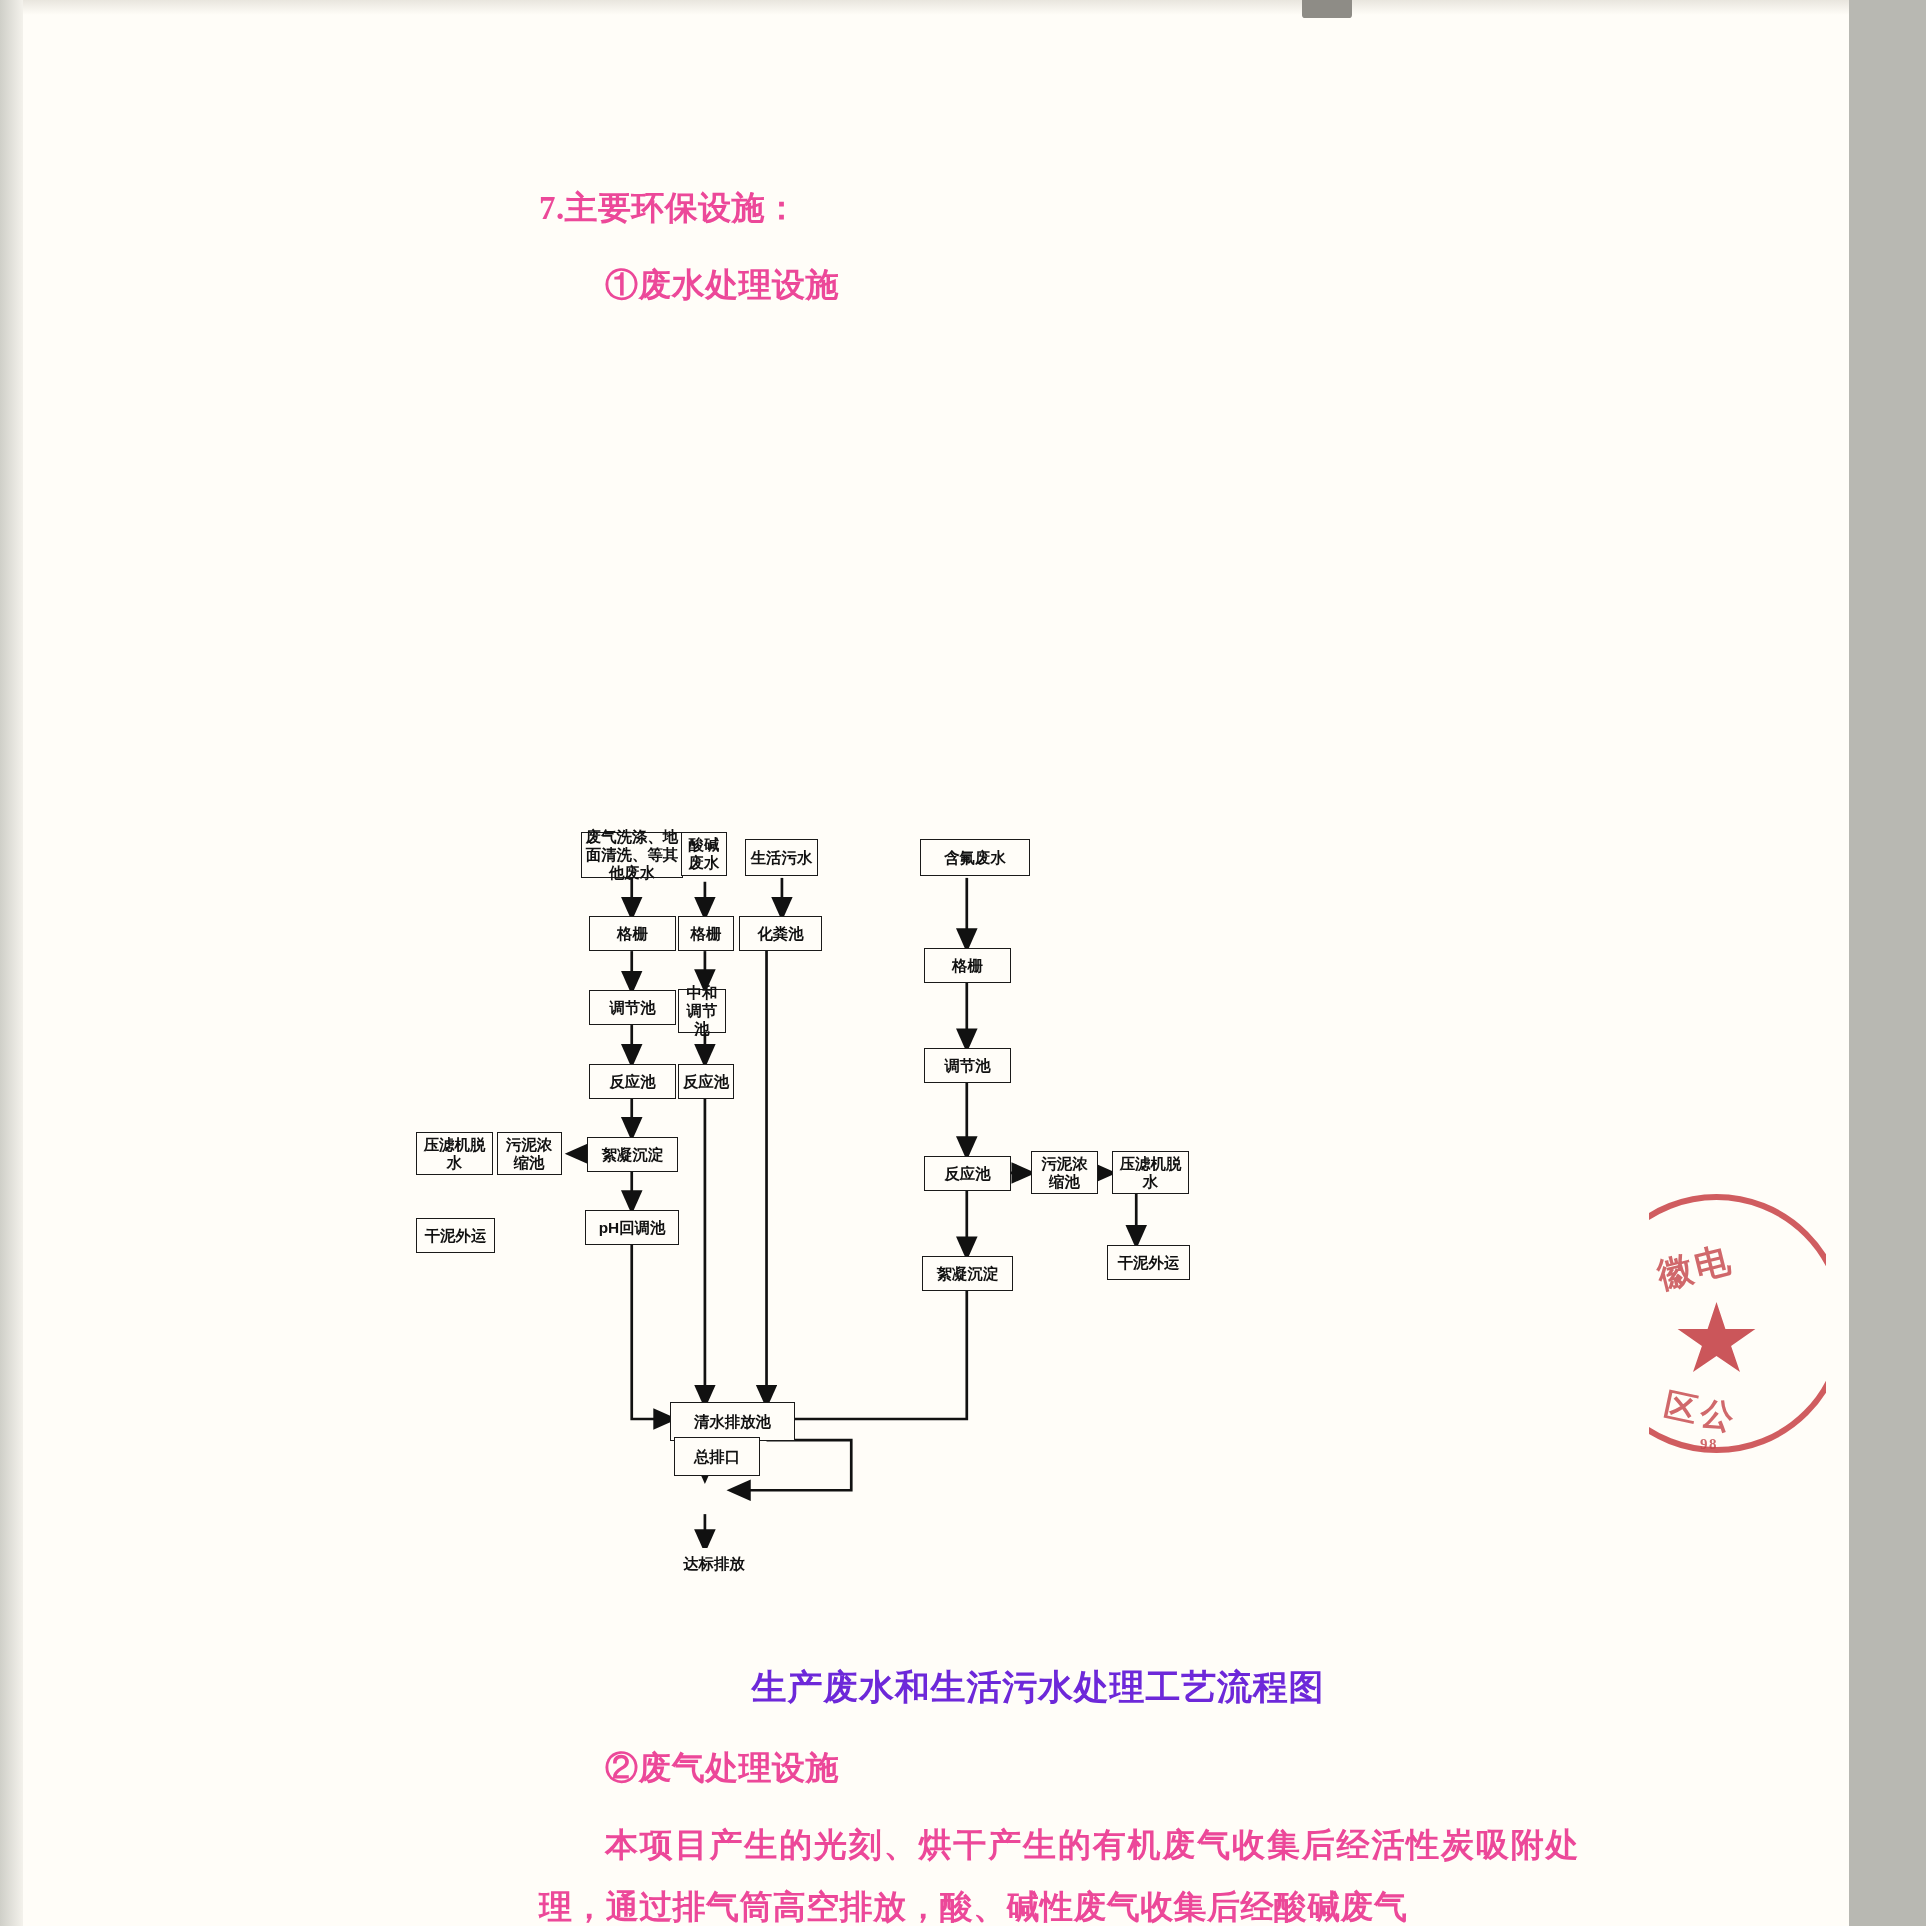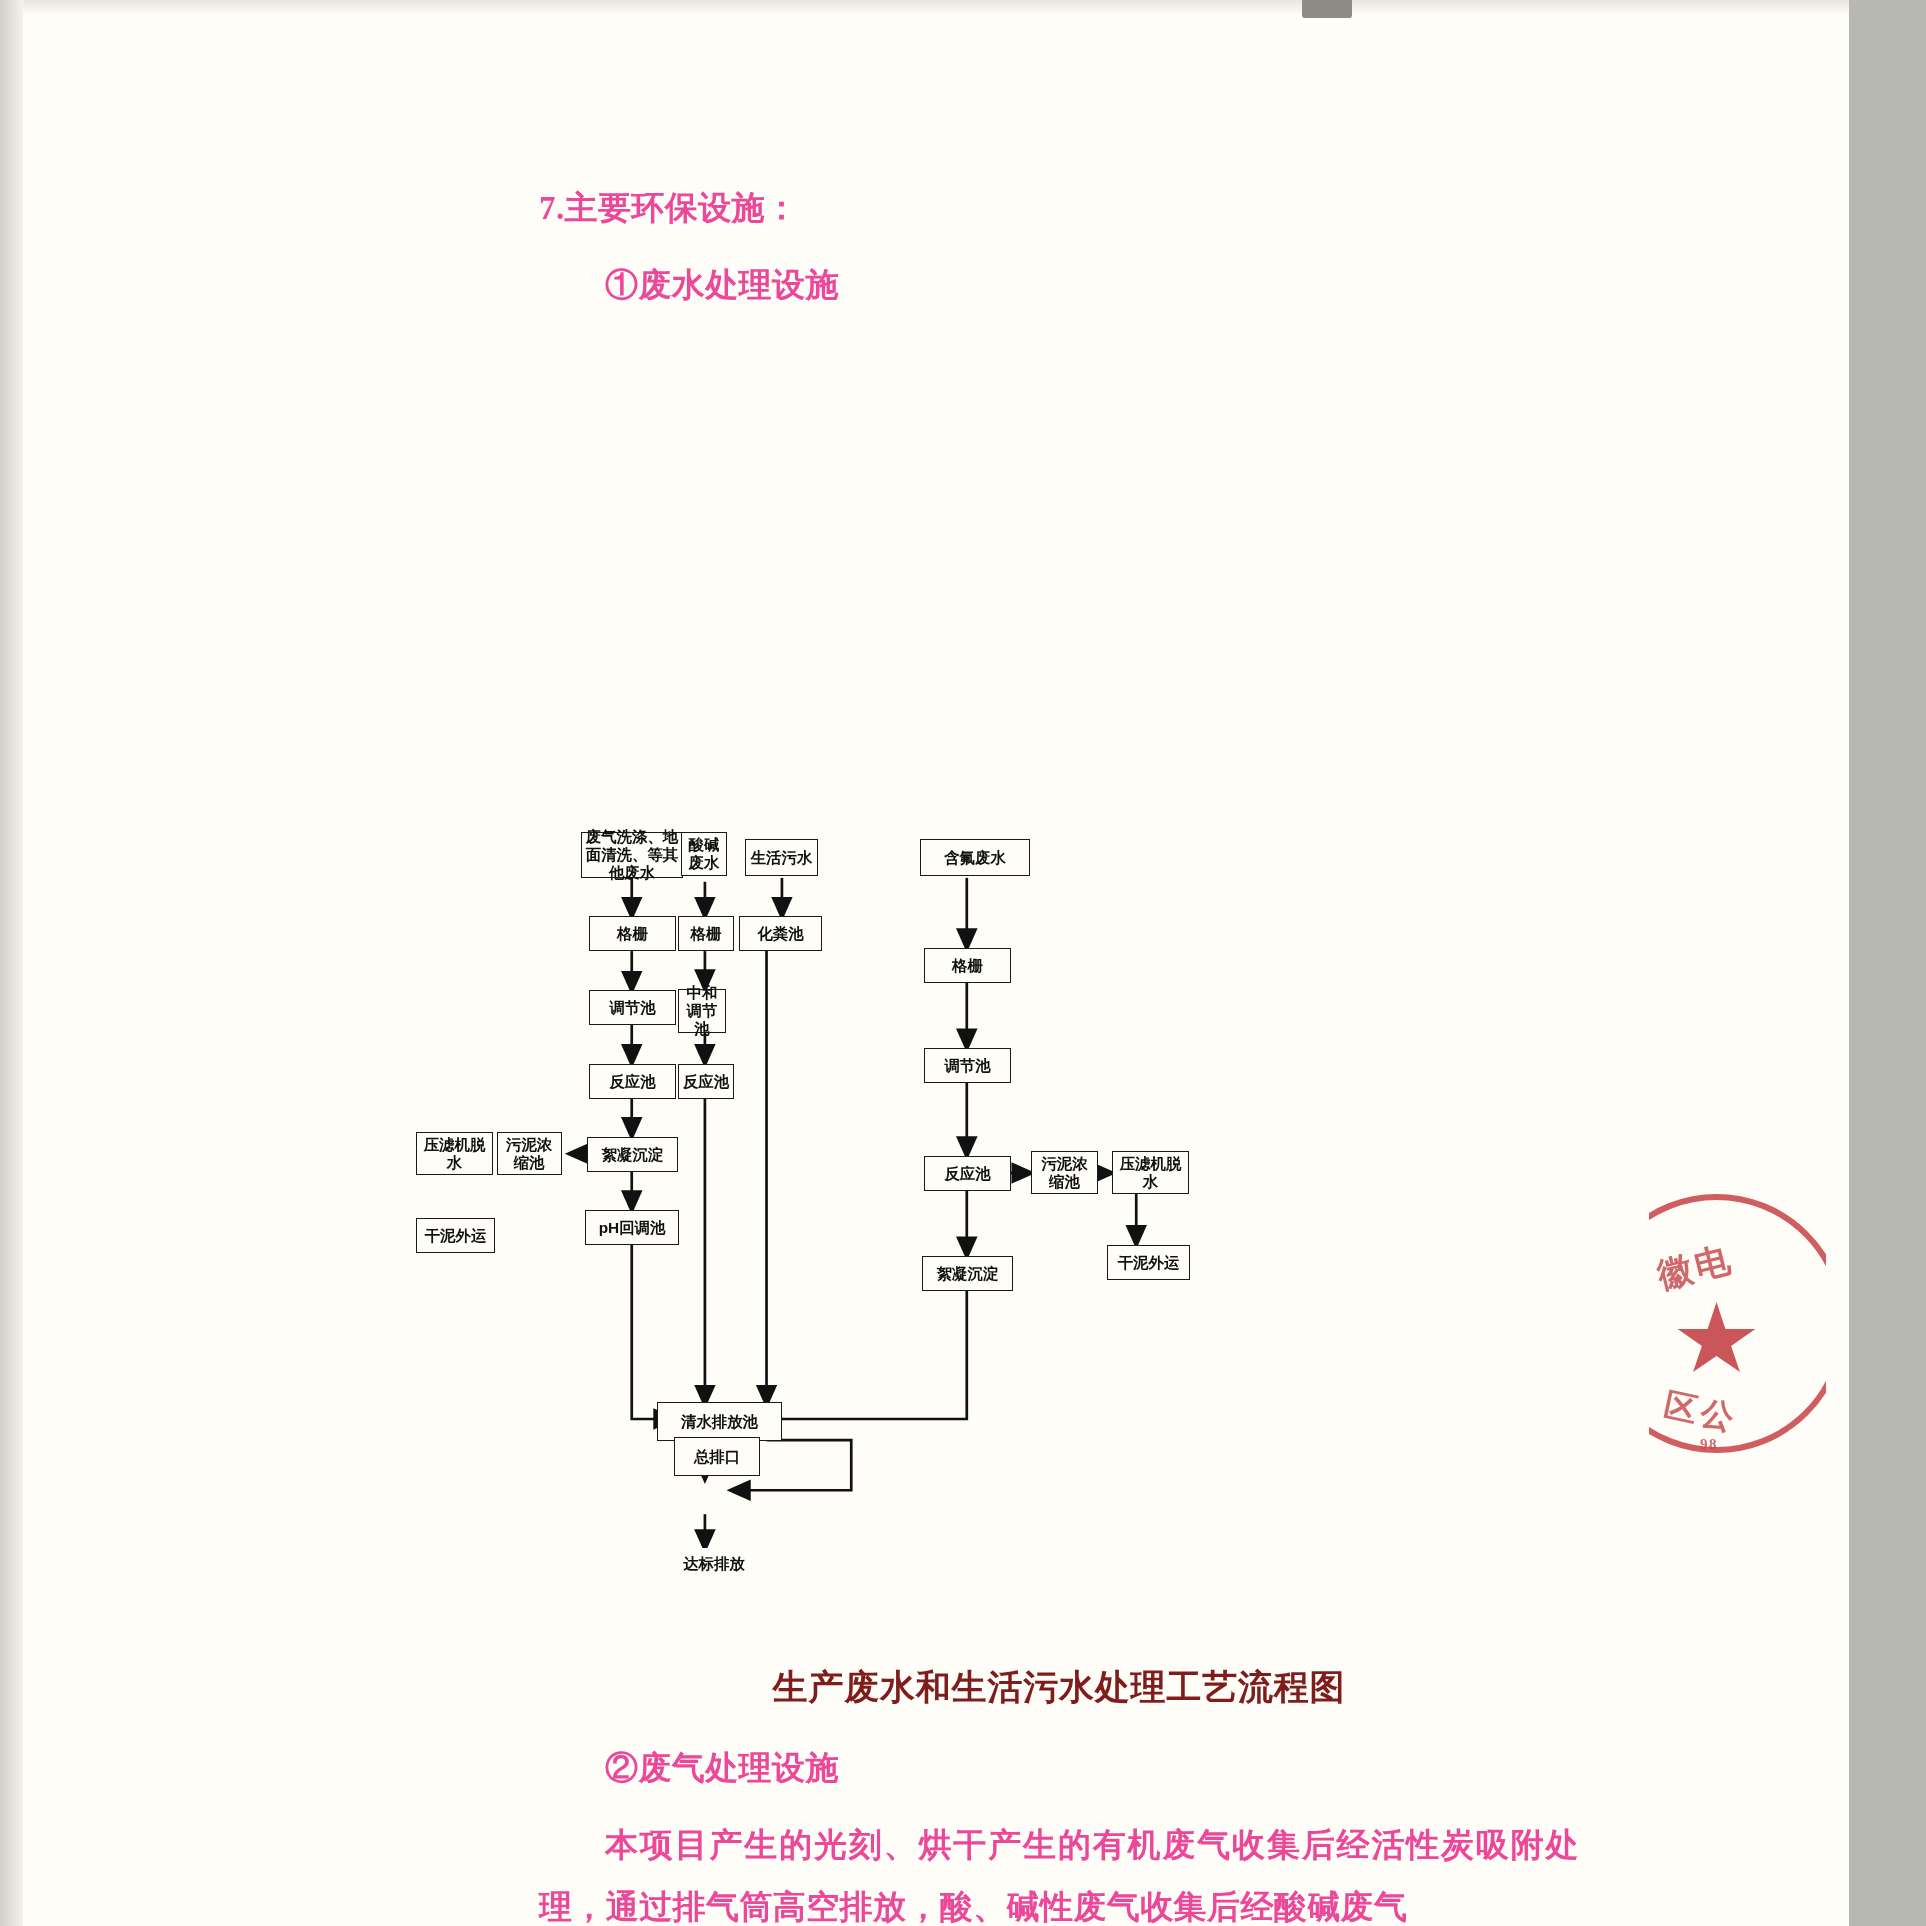--- a/index.html
+++ b/index.html
@@ -85,27 +85,27 @@
     display: flex;
     align-items: center;
     justify-content: center;
     text-align: center;
     box-sizing: border-box;
     padding: 1.5px 2.3px;
   }
   .chart svg { position: absolute; left: 0; top: 0; width: 1002px; height: 828px; }
   .caption {
     position: absolute;
-    left: 539px;
+    left: 518px;
     top: 1664px;
     width: 1040px;
     text-align: center;
     font-size: 35px;
     font-weight: 800;
-    color: #7f1d1d;
+    color: #6d28d9;
     font-family: "Liberation Serif", serif;
     letter-spacing: 0.8px;
   }
   .content2 {
     position: absolute;
     left: 539px;
     top: 1737px;
     width: 1040px;
   }
 
@@ -279,21 +279,21 @@
     <div class="node" style="left:600px; top:327px; width:77px; height:43px;">
         <span>压滤机脱水</span>
       </div>
     <div class="node" style="left:595px; top:421px; width:83px; height:35px;">
         <span>干泥外运</span>
       </div>
     <div class="node" style="left:410px; top:432px; width:91px; height:35px;">
         <span>絮凝沉淀</span>
       </div>
 
-    <div class="node" style="left:145px; top:578px; width:125px; height:39px;text-align:center;">
+    <div class="node" style="left:158px; top:578px; width:125px; height:39px;text-align:center;">
         <span>清水排放池</span>
       </div>
     <div class="node" style="left:162px; top:613px; width:86px; height:39px;">
         <span>总排口</span>
       </div>
     <div class="node" style="left:154px; top:724px; width:96px; height:31px; border:0; font-weight:700;">
         <span>达标排放</span>
       </div>
   </div>
 

